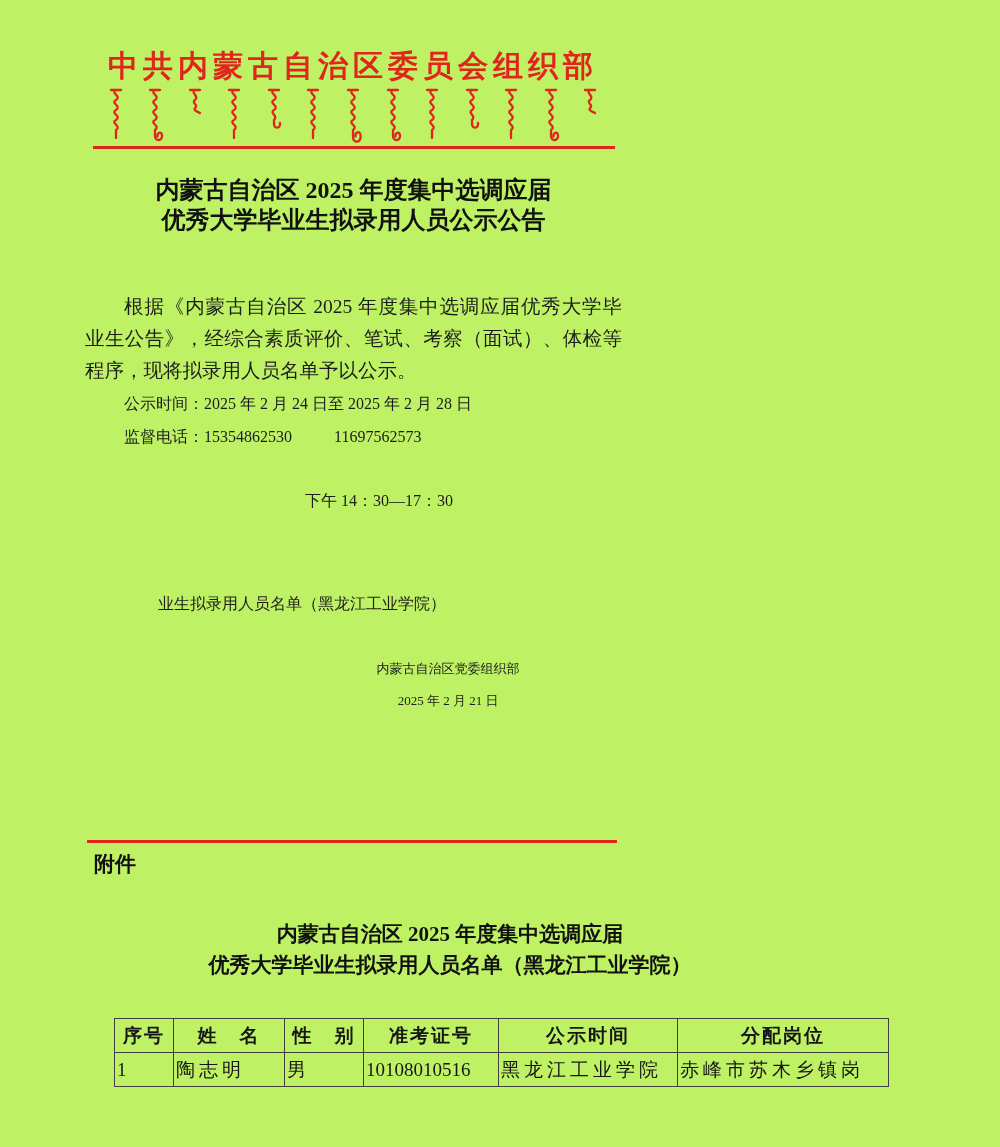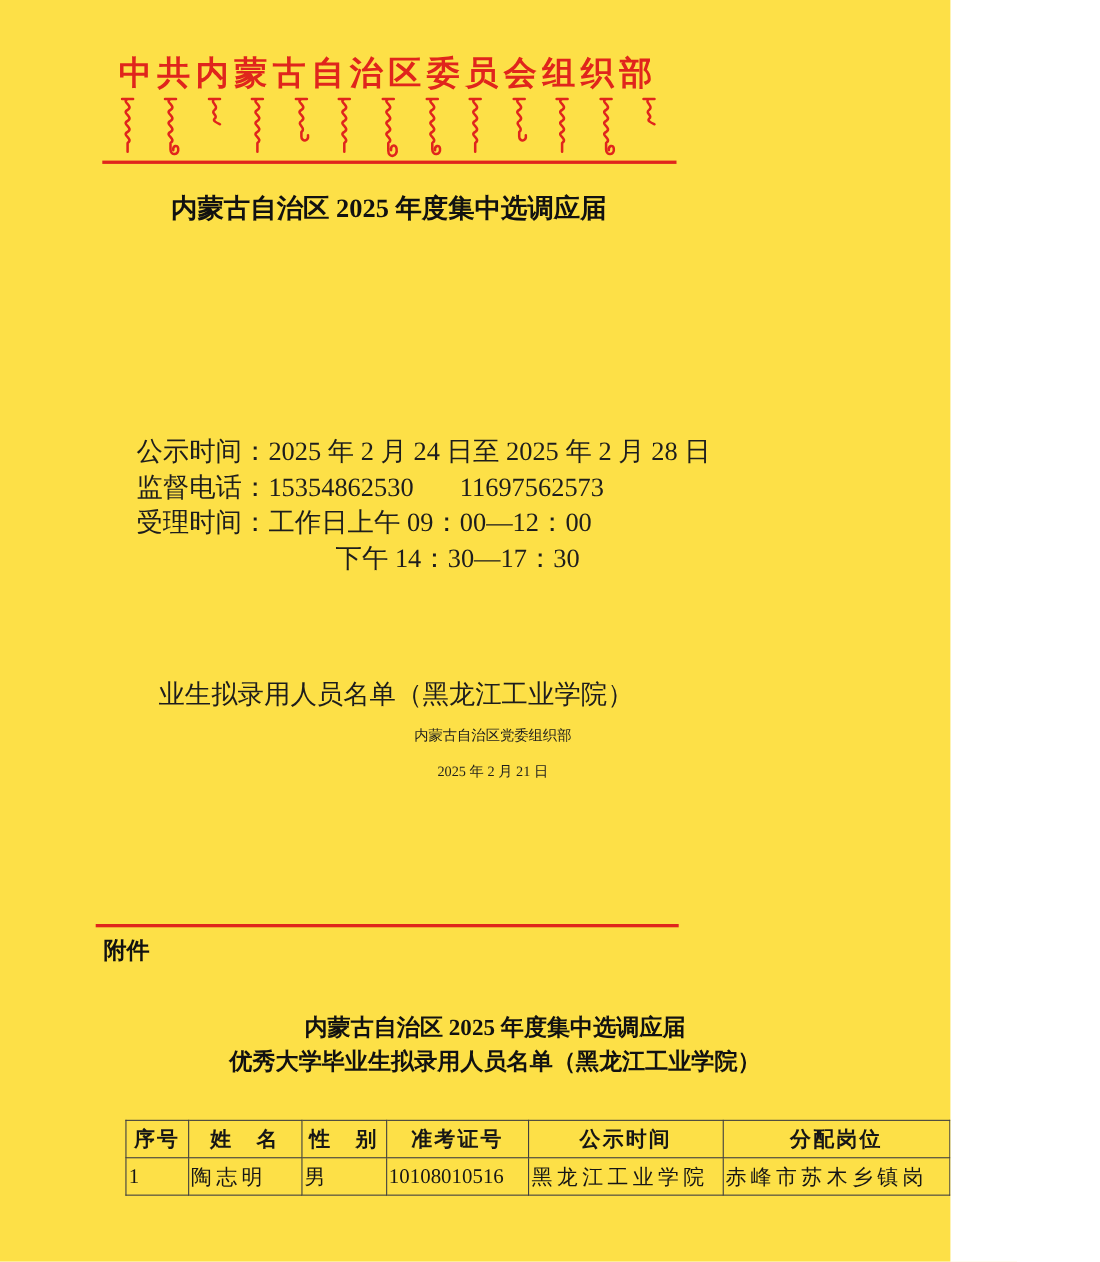--- a/index.html
+++ b/index.html
@@ -6,21 +6,21 @@
     --accent-red:#e0251c;
     --text-color:#1d1d1d;
     --table-border-color:#404040;
   }
   html,body{margin:0;padding:0;background:#ffffff;}
   body{
     width:1000px;height:1147px;
     font-family:"Liberation Serif","DejaVu Serif",serif;
     color:var(--text-color);
   }
-  .page{position:relative;width:864px;height:1147px;background:#fde047;overflow:hidden;}
+  .page{position:relative;width:1000px;height:1147px;background:#bef264;overflow:hidden;}
 
   
   .letterhead-name{
     position:absolute;left:92px;top:46px;width:522px;
     text-align:center;font-size:30px;font-weight:bold;
     letter-spacing:5px;color:var(--accent-red);white-space:nowrap;
   }
   .mongolian{position:absolute;left:100px;top:88px;}
   .mongolian path{stroke:var(--accent-red);stroke-width:2.3;fill:none;stroke-linecap:round;stroke-linejoin:round;}
   .redline{position:absolute;height:3px;background:var(--accent-red);}
@@ -32,21 +32,21 @@
     position:absolute;left:85px;top:175px;width:537px;
     text-align:center;font-size:24px;font-weight:bold;line-height:30px;color:#111;
     white-space:nowrap;
   }
 
   
   .body-par{position:absolute;left:85px;top:291px;width:537px;font-size:19.5px;line-height:32.2px;}
   .body-par .l1{text-indent:39px;text-align:justify;text-align-last:justify;}
   .body-par .l2{text-align:justify;text-align-last:justify;}
 
-  .info-line{position:absolute;font-size:24px;white-space:nowrap;}
+  .info-line{position:absolute;font-size:16px;white-space:nowrap;}
   .info-line .gap{margin-left:42px;}
 
   .sig{position:absolute;left:300px;width:296px;text-align:center;font-size:13px;white-space:nowrap;}
 
   .attach-label{
     position:absolute;left:62px;top:850px;font-size:21px;font-weight:bold;
     font-family:"Liberation Sans","DejaVu Sans",sans-serif;color:#111;padding-left:32px;
   }
 
   
@@ -119,37 +119,40 @@
       </g>
     <g transform="translate(484,0)">
         <path d="M1 2 H11 M6 2 C1 5 11 8 6 12 C2 15 10 17 6 20 C4 22 9 24 11 25"></path>
       </g>
   </svg>
 
   <div class="redline r1"></div>
 
   <div class="doc-title">
     <div>内蒙古自治区 2025 年度集中选调应届</div>
+    <div>优秀大学毕业生拟录用人员公示公告</div>
   </div>
 
+  <div class="body-par">
+    <div class="l1">根据《内蒙古自治区 2025 年度集中选调应届优秀大学毕</div>
+    <div class="l2">业生公告》，经综合素质评价、笔试、考察（面试）、体检等</div>
+    <div class="l3">程序，现将拟录用人员名单予以公示。</div>
+  </div>
 
   <div class="info-line" style="top:394px;left:124px;">
     <span>公示时间：</span><span>2025 年 2 月 24 日至 2025 年 2 月 28 日</span>
   </div>
   <div class="info-line" style="top:427px;left:124px;">
     <span>监督电话：</span><span>15354862530</span><span class="gap">11697562573</span>
   </div>
-  <div class="info-line" style="top:459px;left:124px;">
-    <span>受理时间：</span><span>工作日上午 09：00—12：00</span>
-  </div>
   <div class="info-line" style="top:491px;left:289px;margin-left:16px;">
     <span>下午 14：30—17：30</span>
   </div>
 
-  <div class="info-line" style="top:594px;left:144px;margin-top:21px;">
+  <div class="info-line" style="top:594px;left:158px;">
     <span>业生拟录用人员名单（黑龙江工业学院）</span>
   </div>
 
   <div class="sig" style="top:660px;">内蒙古自治区党委组织部</div>
   <div class="sig" style="top:692px;">2025 年 2 月 21 日</div>
 
   <div class="redline r2"></div>
   <div class="attach-label">附件</div>
 
   <div class="table-title">

